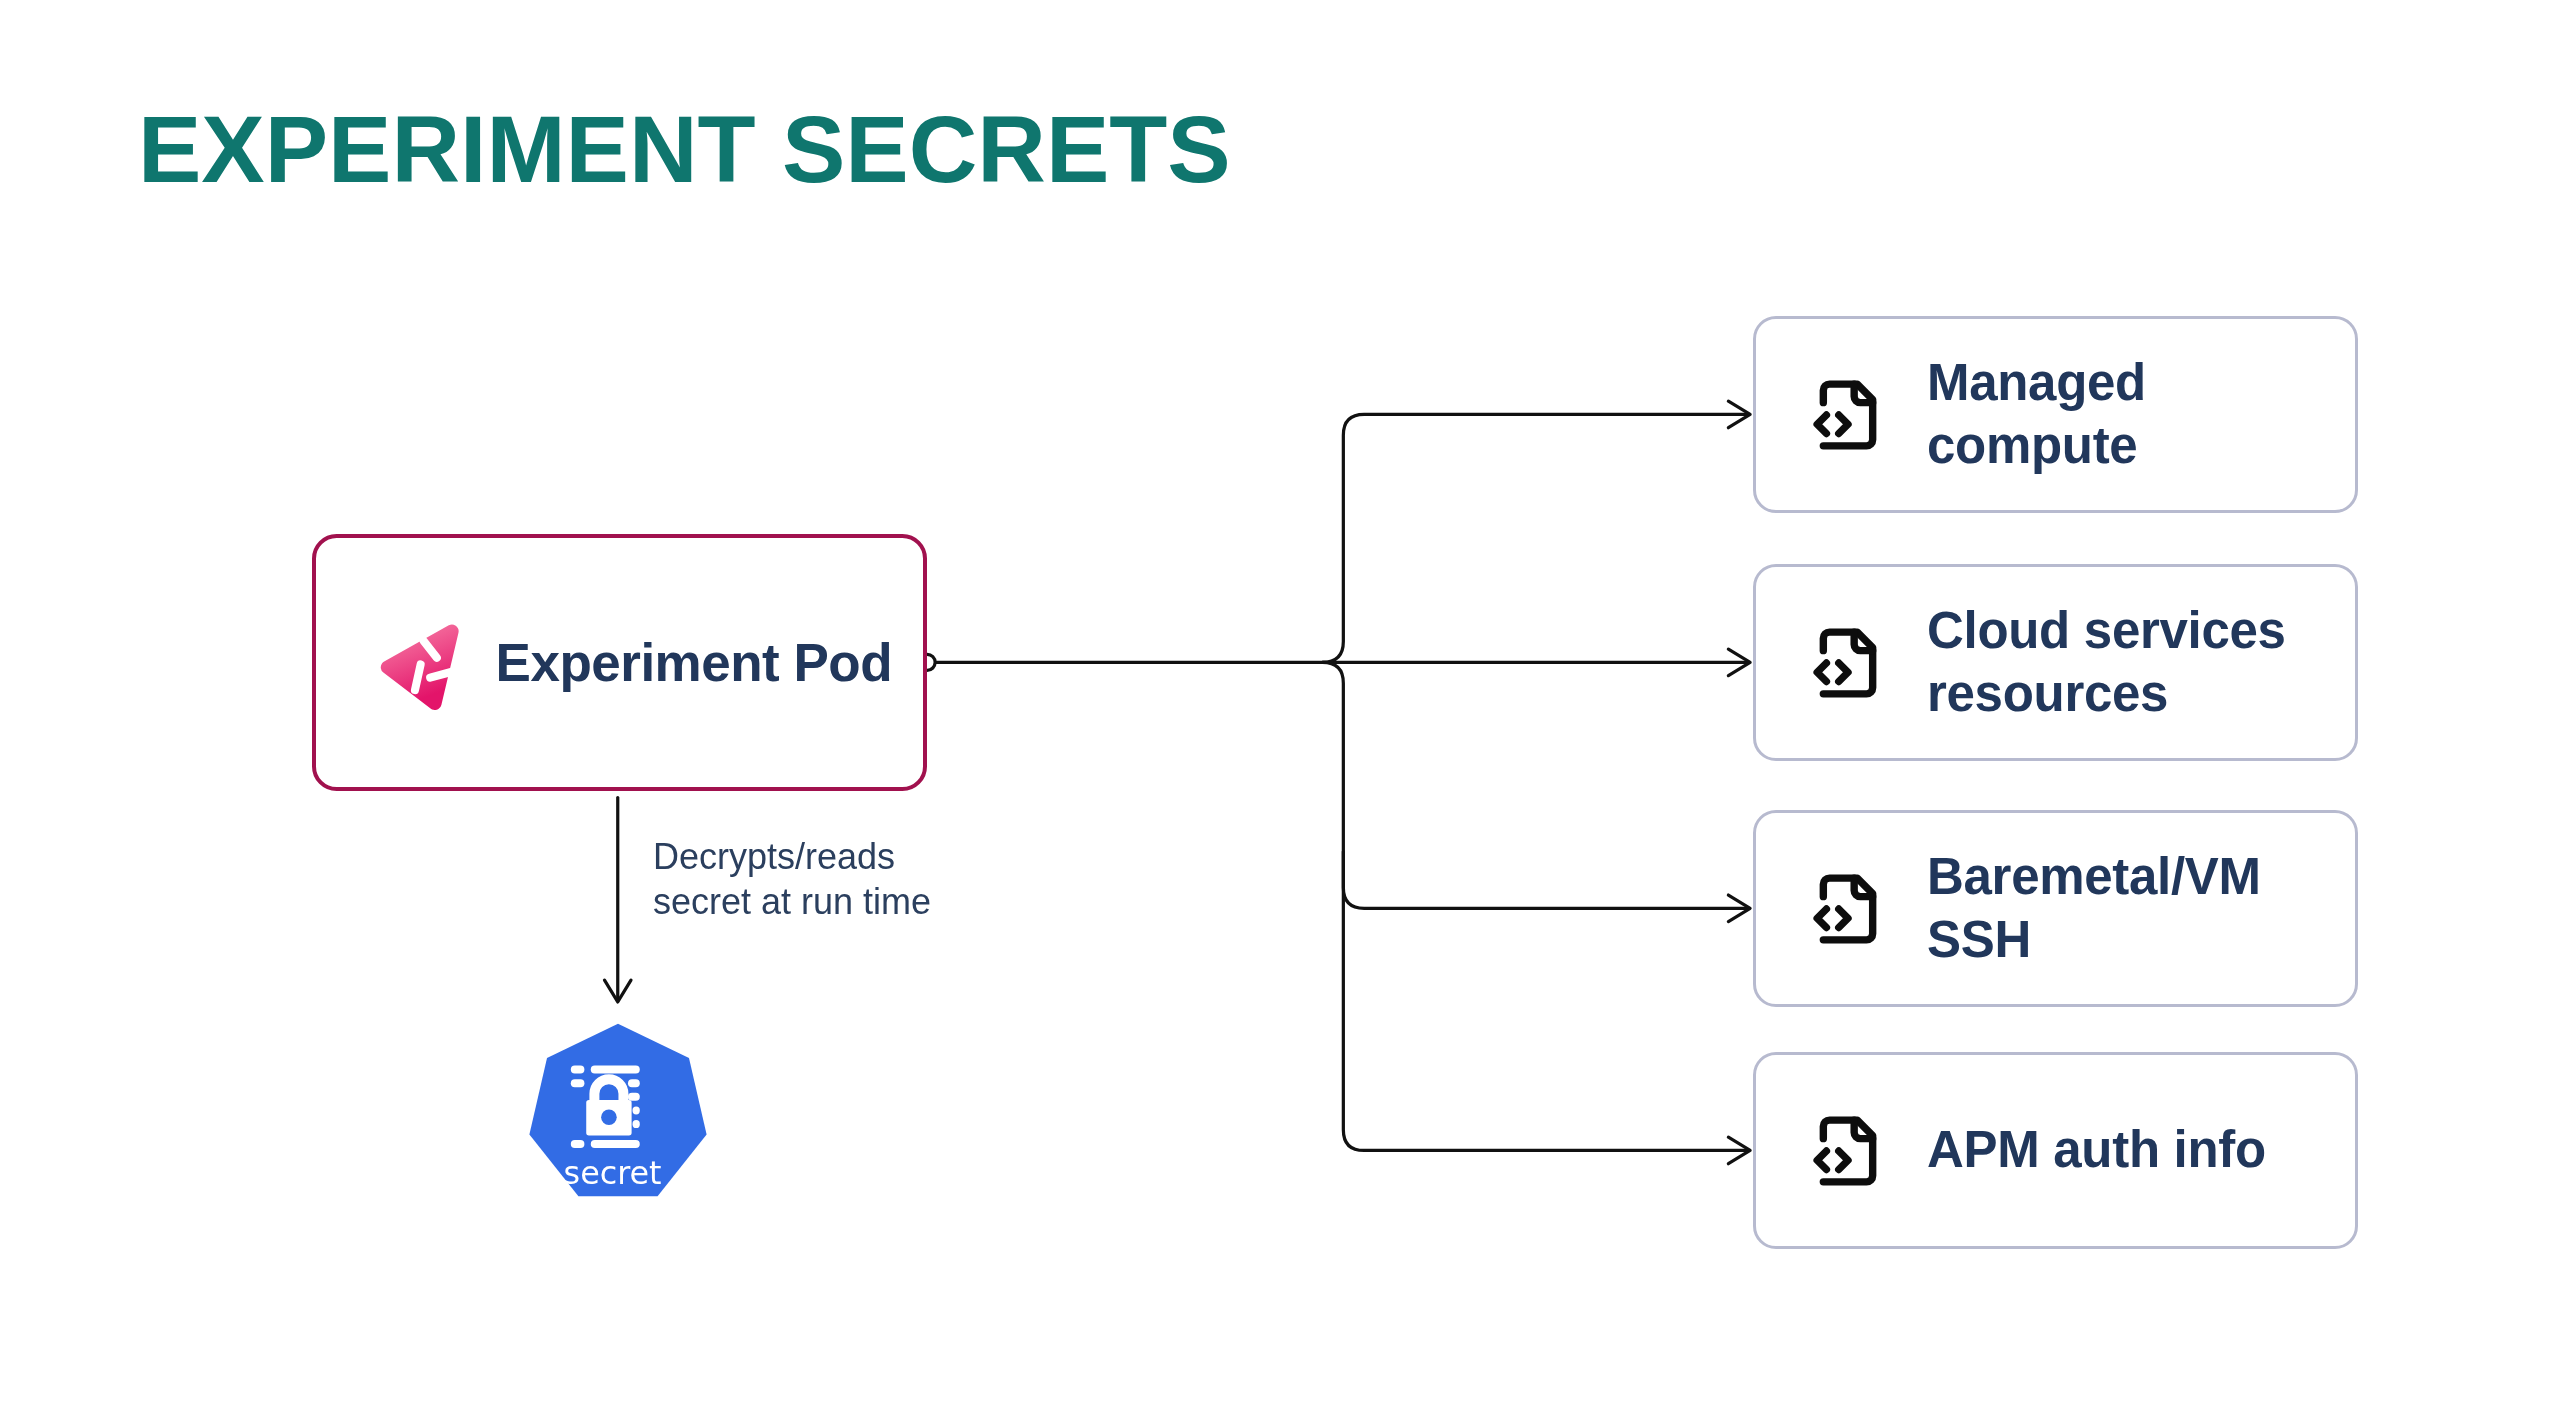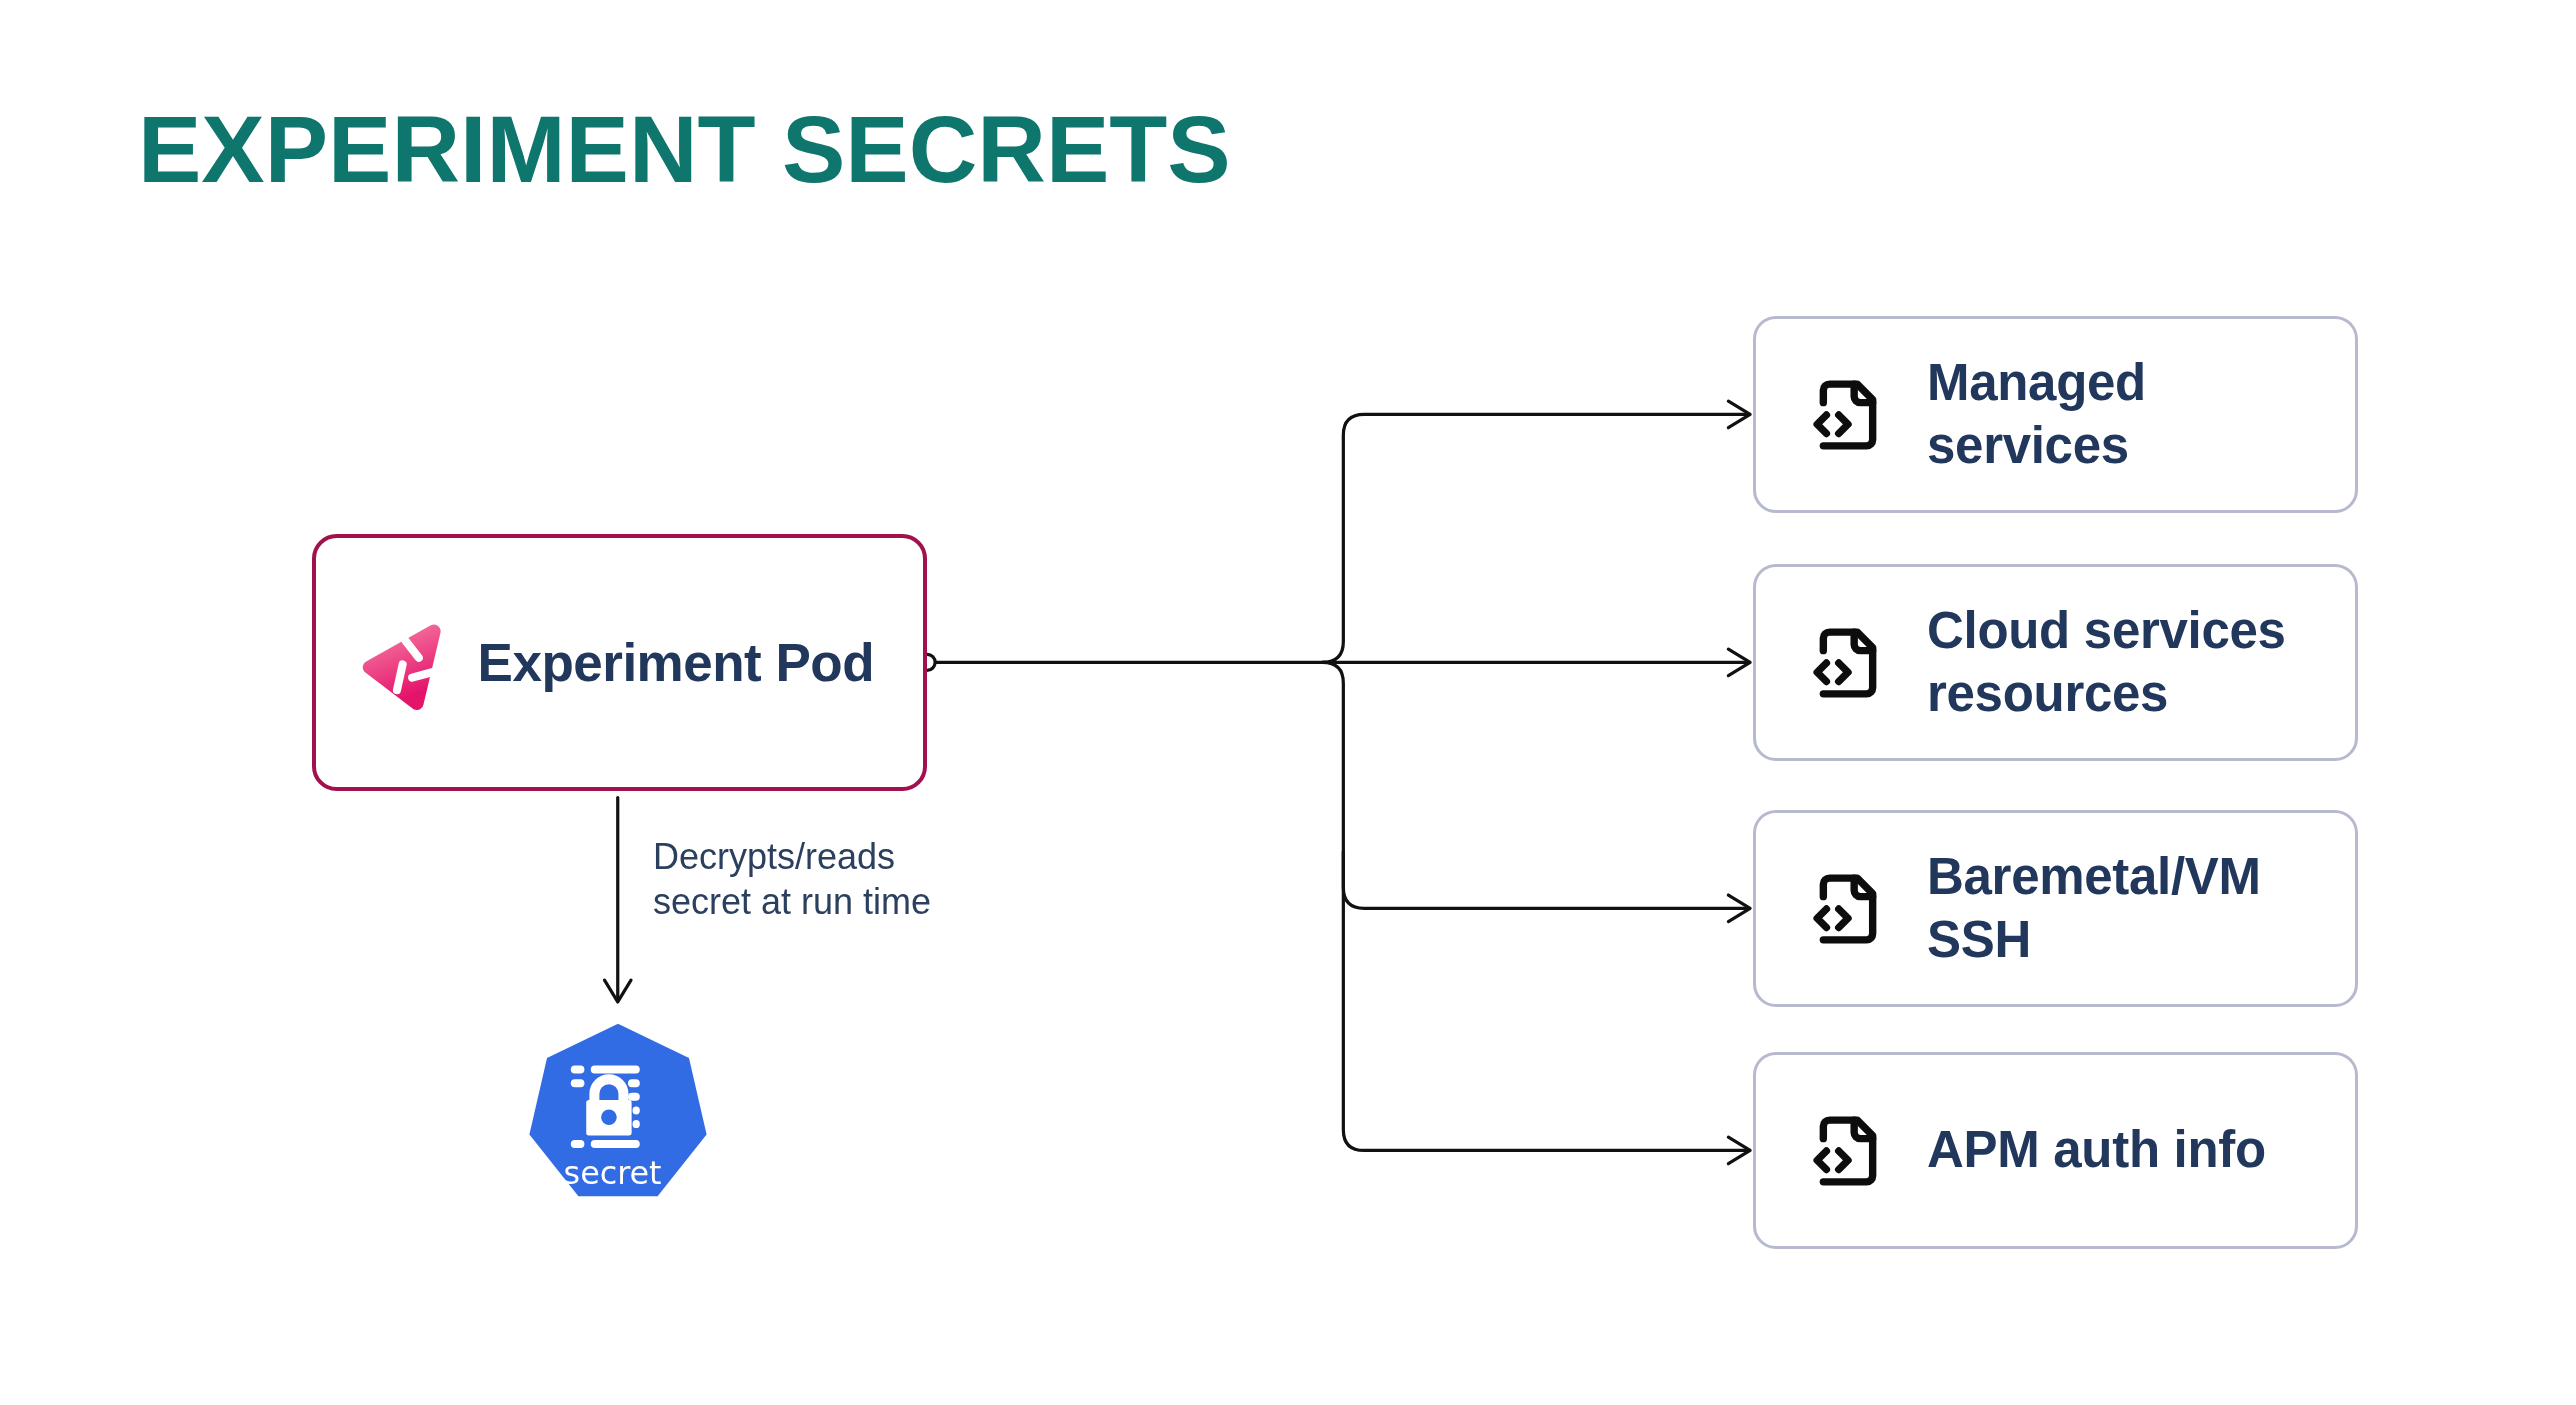--- a/index.html
+++ b/index.html
@@ -23,21 +23,21 @@
   svg.connectors{position:absolute;left:0;top:0;}
   .pod-card{
     position:absolute;
     left:312px;top:534px;
     width:615px;height:257px;
     box-sizing:border-box;
     background:#ffffff;
     border:4.7px solid #a1114e;
     border-radius:24.6px;
     display:flex;align-items:center;
-    padding-left:42px;gap:24.6px;
+    padding-left:60px;gap:24.6px;
   }
   .pod-label{
     font-size:53px;font-weight:700;color:#21375b;
     white-space:nowrap;letter-spacing:-0.5px;
   }
   .target-card{
     position:absolute;
     left:1753px;
     width:605px;height:197px;
     box-sizing:border-box;
@@ -143,21 +143,21 @@
 
   <div class="target-card t0">
     <svg class="file-code" width="74" height="78" viewBox="0 0 24 24">
       <g fill="none" stroke="#0d0d0d" stroke-width="2.4" stroke-linecap="round" stroke-linejoin="round">
         <path d="M4 22h14a2 2 0 0 0 2-2V7l-5-5H6a2 2 0 0 0-2 2v4"></path>
         <path d="M14 2v4a2 2 0 0 0 2 2h4"></path>
         <path d="m5 12-3 3 3 3"></path>
         <path d="m9 18 3-3-3-3"></path>
       </g>
     </svg>
-    <span class="target-label">Managed services</span>
+    <span class="target-label">Managed compute</span>
   </div>
 
   <div class="target-card t1">
     <svg class="file-code" width="74" height="78" viewBox="0 0 24 24">
       <g fill="none" stroke="#0d0d0d" stroke-width="2.4" stroke-linecap="round" stroke-linejoin="round">
         <path d="M4 22h14a2 2 0 0 0 2-2V7l-5-5H6a2 2 0 0 0-2 2v4"></path>
         <path d="M14 2v4a2 2 0 0 0 2 2h4"></path>
         <path d="m5 12-3 3 3 3"></path>
         <path d="m9 18 3-3-3-3"></path>
       </g>

